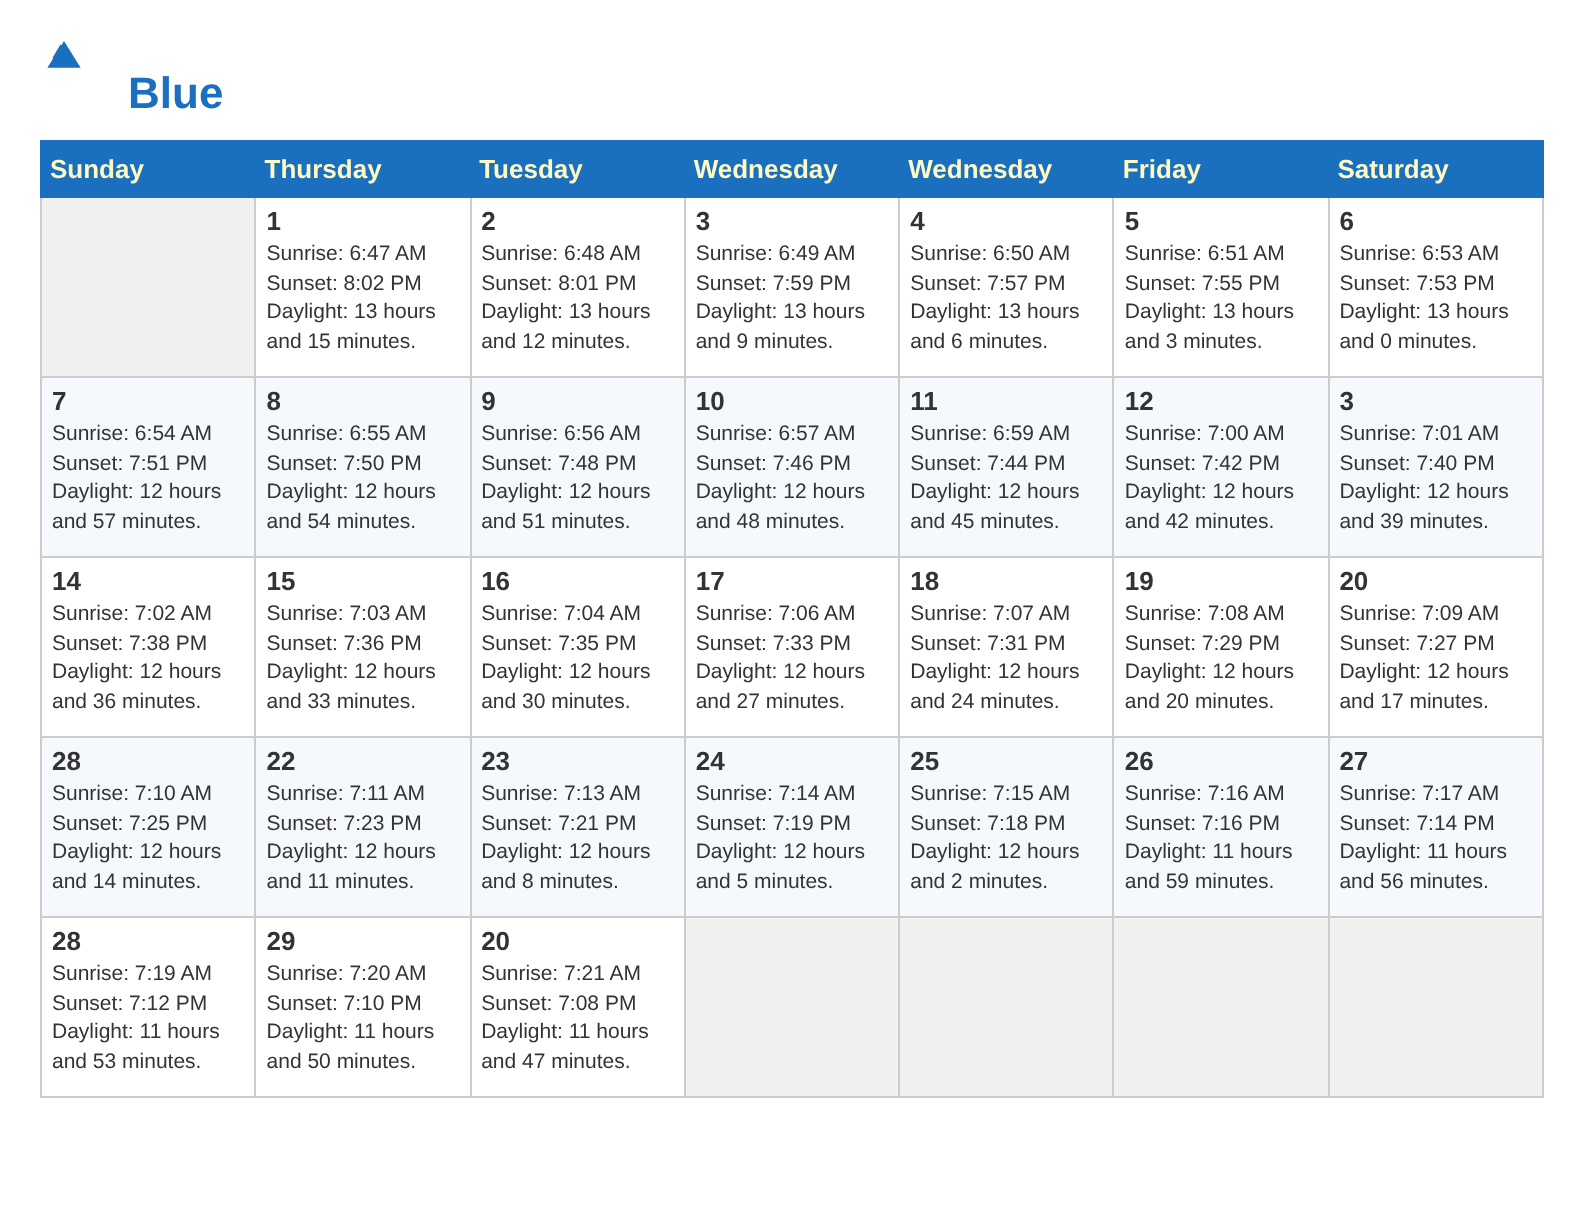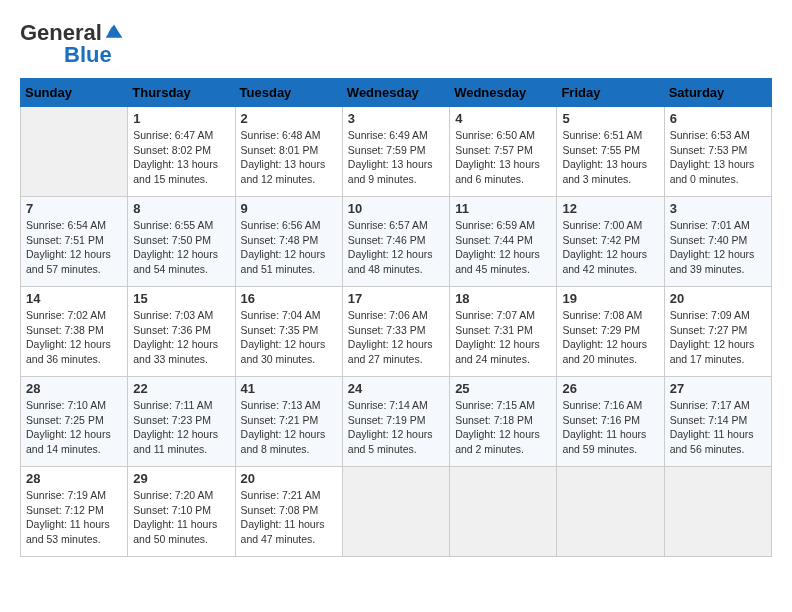--- a/index.html
+++ b/index.html
@@ -37,21 +37,21 @@
       font-size: 16px;
       color: #555;
     }
     .calendar {
       width: 100%;
       border-collapse: collapse;
       font-size: 11px;
     }
     .calendar thead th {
       background-color: #1a6fbe;
-      color: #000000;
+      color: #fef9c3;
       padding: 6px 4px;
       text-align: left;
       font-size: 13px;
       font-weight: bold;
       border: 1px solid #1a6fbe;
     }
     .calendar tbody td {
       border: 1px solid #ccc;
       vertical-align: top;
       padding: 4px 5px;
@@ -79,21 +79,20 @@
     .calendar tbody td.empty-cell {
       background-color: #f0f0f0;
     }
   </style>
 </head>
 <body>
 
 <div class="header">
   <div class="logo">
   <div class="logo-text" style="display:flex;align-items:center;">
-    <span style="font-size:22px;font-weight:bold;color:#333;">General</span>
     <svg width="20" height="20" viewBox="0 0 24 24" style="margin-left:2px;margin-top:-2px;">
       <path d="M12 3 L22 19 L2 19 Z" fill="#1a6fbe"></path>
       <path d="M17 10 L24 22 L10 22 Z" fill="#1a6fbe" transform="translate(-2,-2) scale(0.7)"></path>
     </svg>
   </div>
   <span style="font-size:22px;font-weight:bold;color:#1a6fbe;margin-top:-4px;margin-left:44px;">Blue</span>
 </div>
   <div class="title-section">
     <div class="month-title"></div>
     <div class="location"></div>
@@ -203,21 +202,21 @@
       <tr>
         <td>
           <div class="day-number">28</div>
           <div class="day-info">Sunrise: 7:10 AM<br>Sunset: 7:25 PM<br>Daylight: 12 hours and 14 minutes.</div>
         </td>
         <td>
           <div class="day-number">22</div>
           <div class="day-info">Sunrise: 7:11 AM<br>Sunset: 7:23 PM<br>Daylight: 12 hours and 11 minutes.</div>
         </td>
         <td>
-          <div class="day-number">41</div>
+          <div class="day-number">23</div>
           <div class="day-info">Sunrise: 7:13 AM<br>Sunset: 7:21 PM<br>Daylight: 12 hours and 8 minutes.</div>
         </td>
         <td>
           <div class="day-number">24</div>
           <div class="day-info">Sunrise: 7:14 AM<br>Sunset: 7:19 PM<br>Daylight: 12 hours and 5 minutes.</div>
         </td>
         <td>
           <div class="day-number">25</div>
           <div class="day-info">Sunrise: 7:15 AM<br>Sunset: 7:18 PM<br>Daylight: 12 hours and 2 minutes.</div>
         </td>

